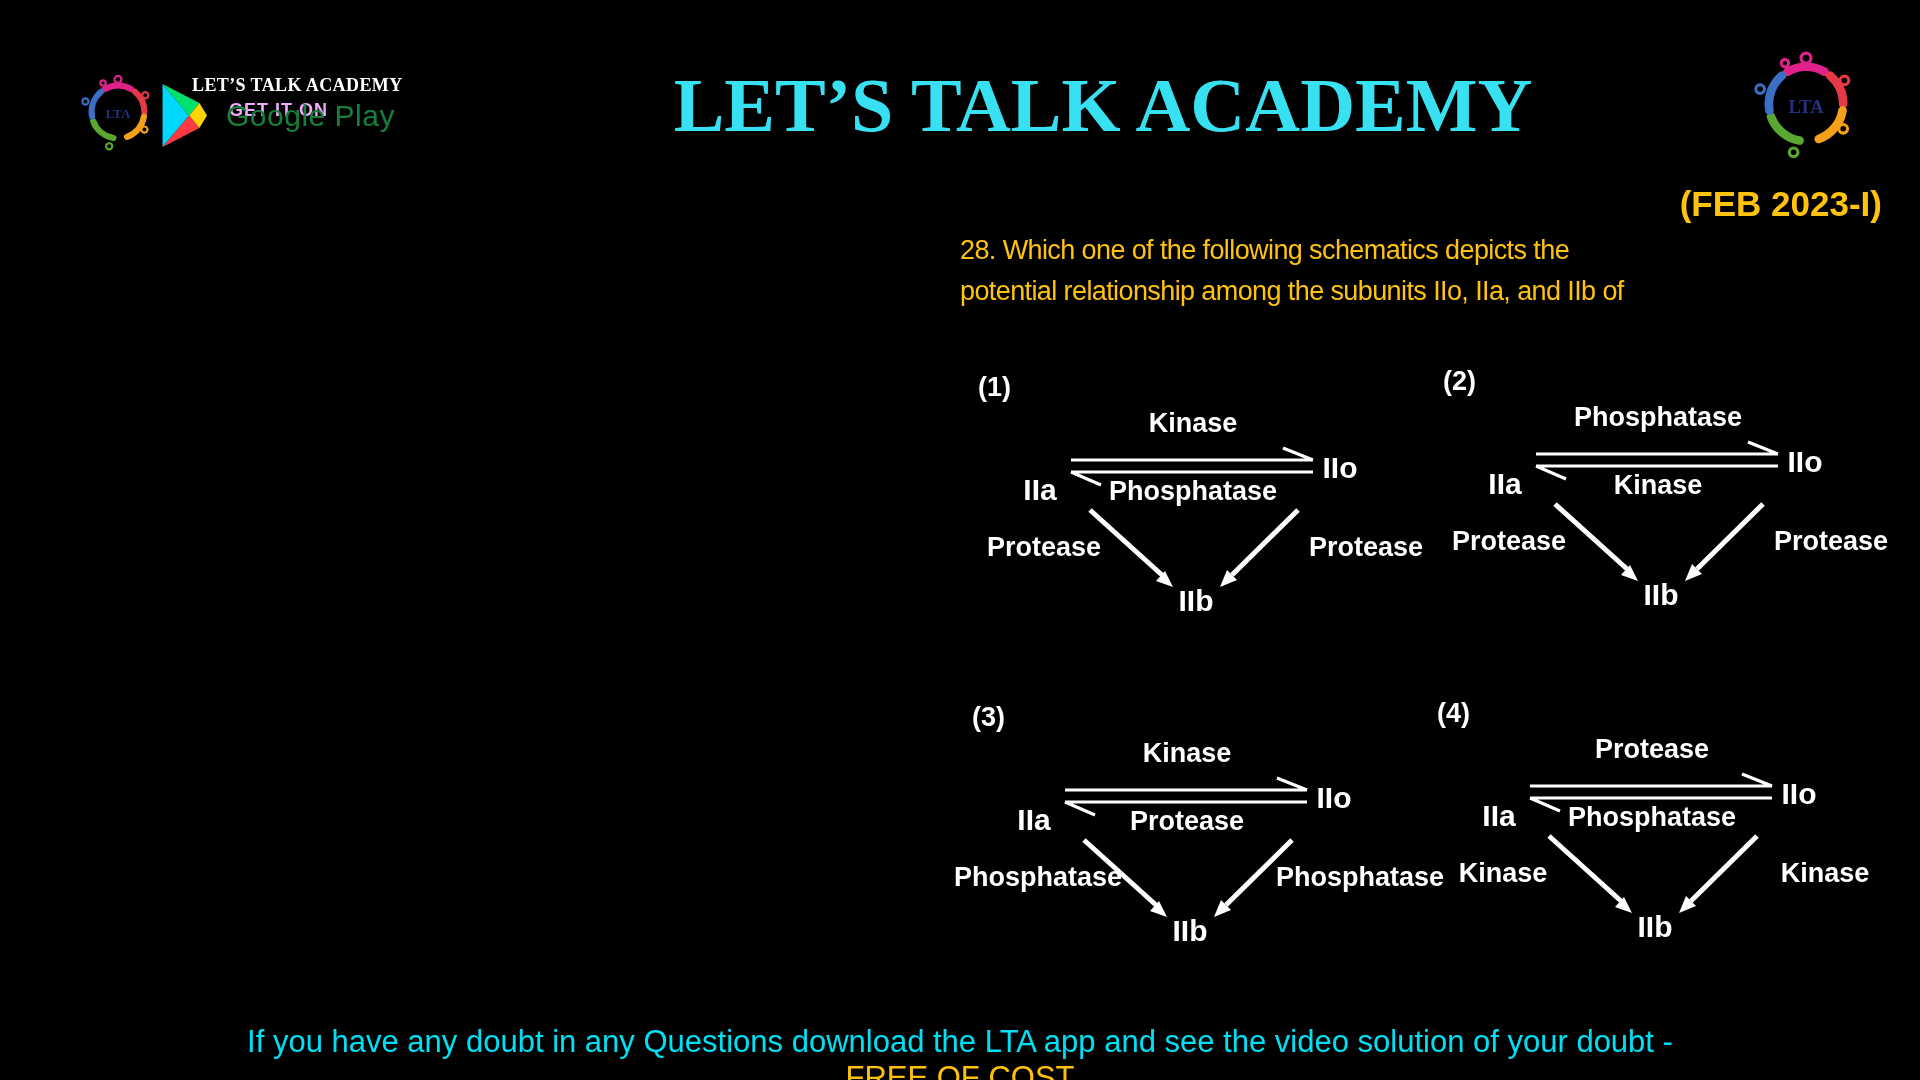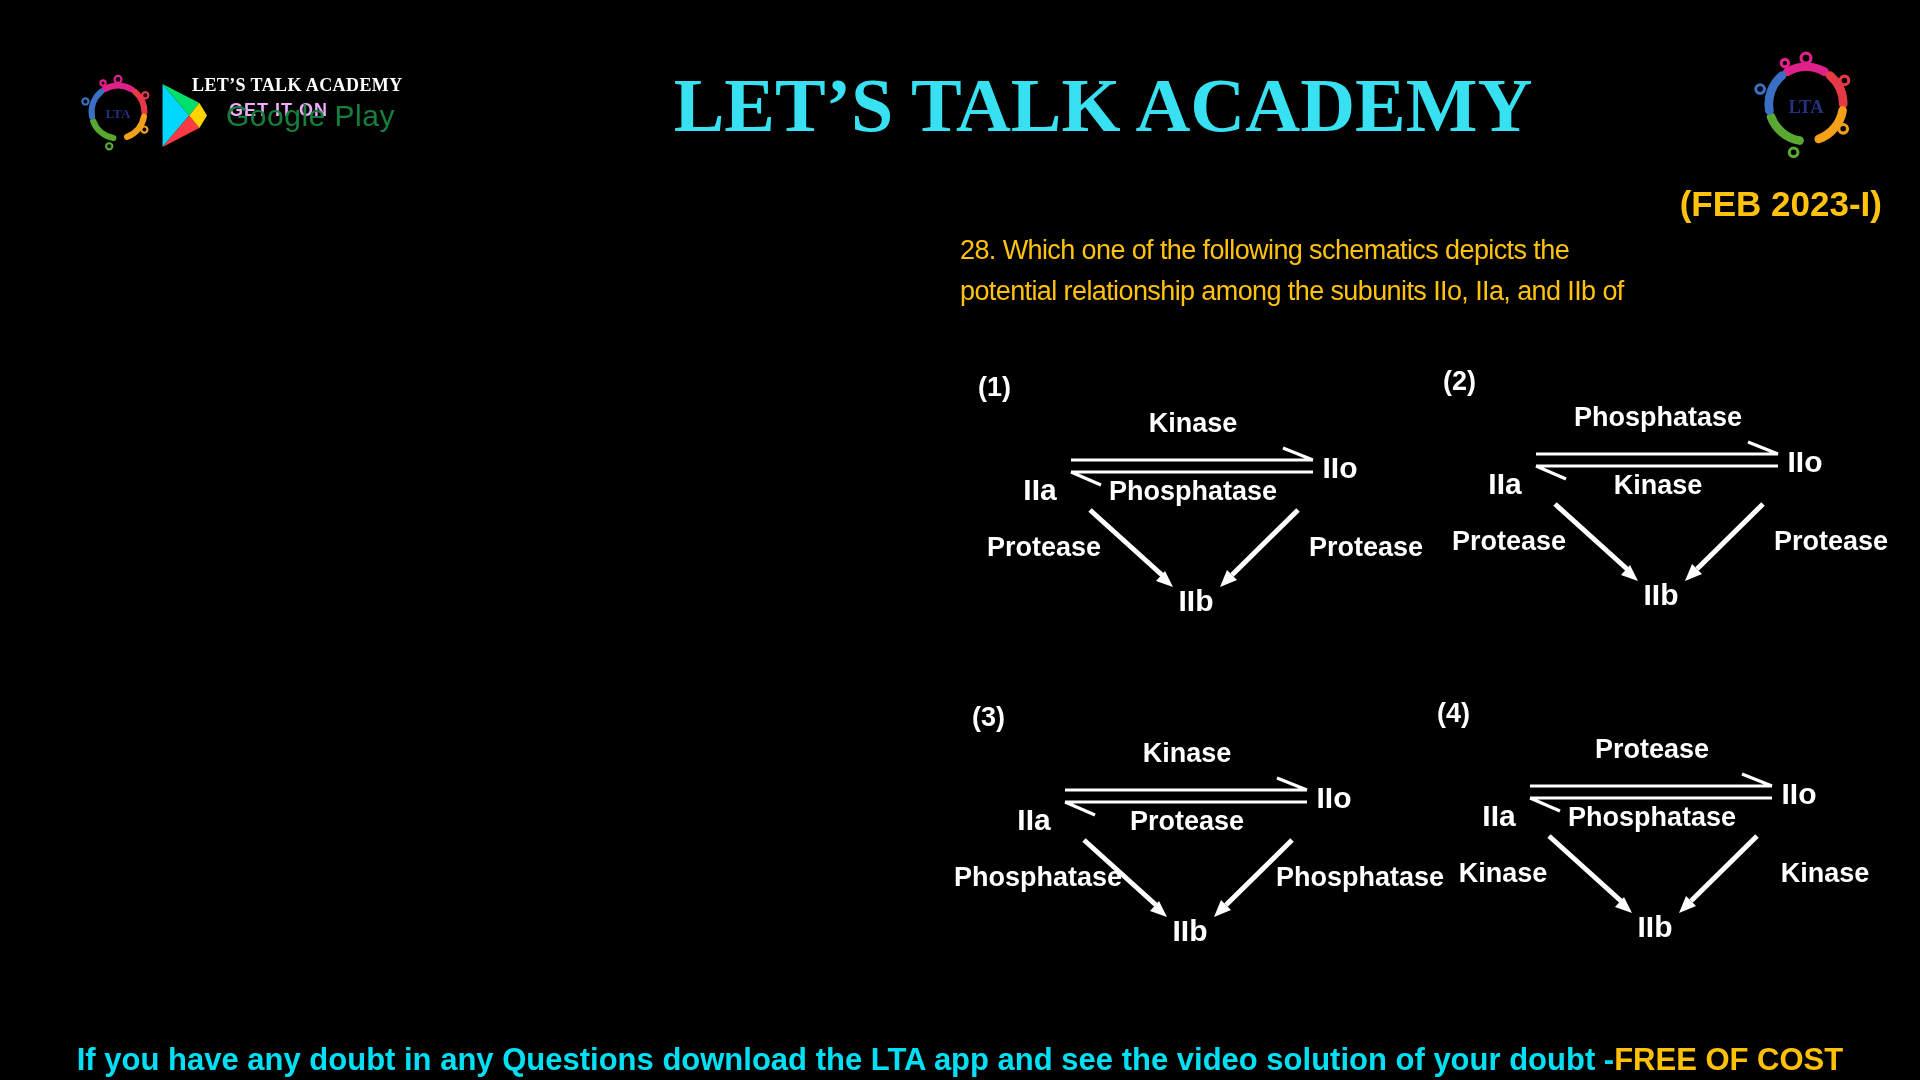--- a/index.html
+++ b/index.html
@@ -68,21 +68,21 @@
   .diagram svg{position:absolute;left:0;top:0;}
   .d1{left:968px;top:372px;}
   .d2{left:1433px;top:366px;}
   .d3{left:962px;top:702px;}
   .d4{left:1427px;top:698px;}
 
   
   .footer{
     position:absolute;left:0;top:1040px;width:1920px;height:40px;
     display:flex;justify-content:center;align-items:center;
-    font-size:31px;font-weight:bold;white-space:nowrap;
+    font-size:31px;font-weight:normal;white-space:nowrap;flex-direction:column;
   }
   .footer .msg{color:var(--footer-cyan,#00e0f5);}
   .footer .hl{color:var(--highlight-yellow,#ffc107);}
 </style>
 </head>
 <body>
 
 <svg class="logo-svg logo-left" viewBox="0 0 100 100">
   <g id="ltaLogo" fill="none" stroke-linecap="round">
     <path d="M35,24 A30,30 0 0 1 65,24" stroke="#e0218a" stroke-width="7"></path>

